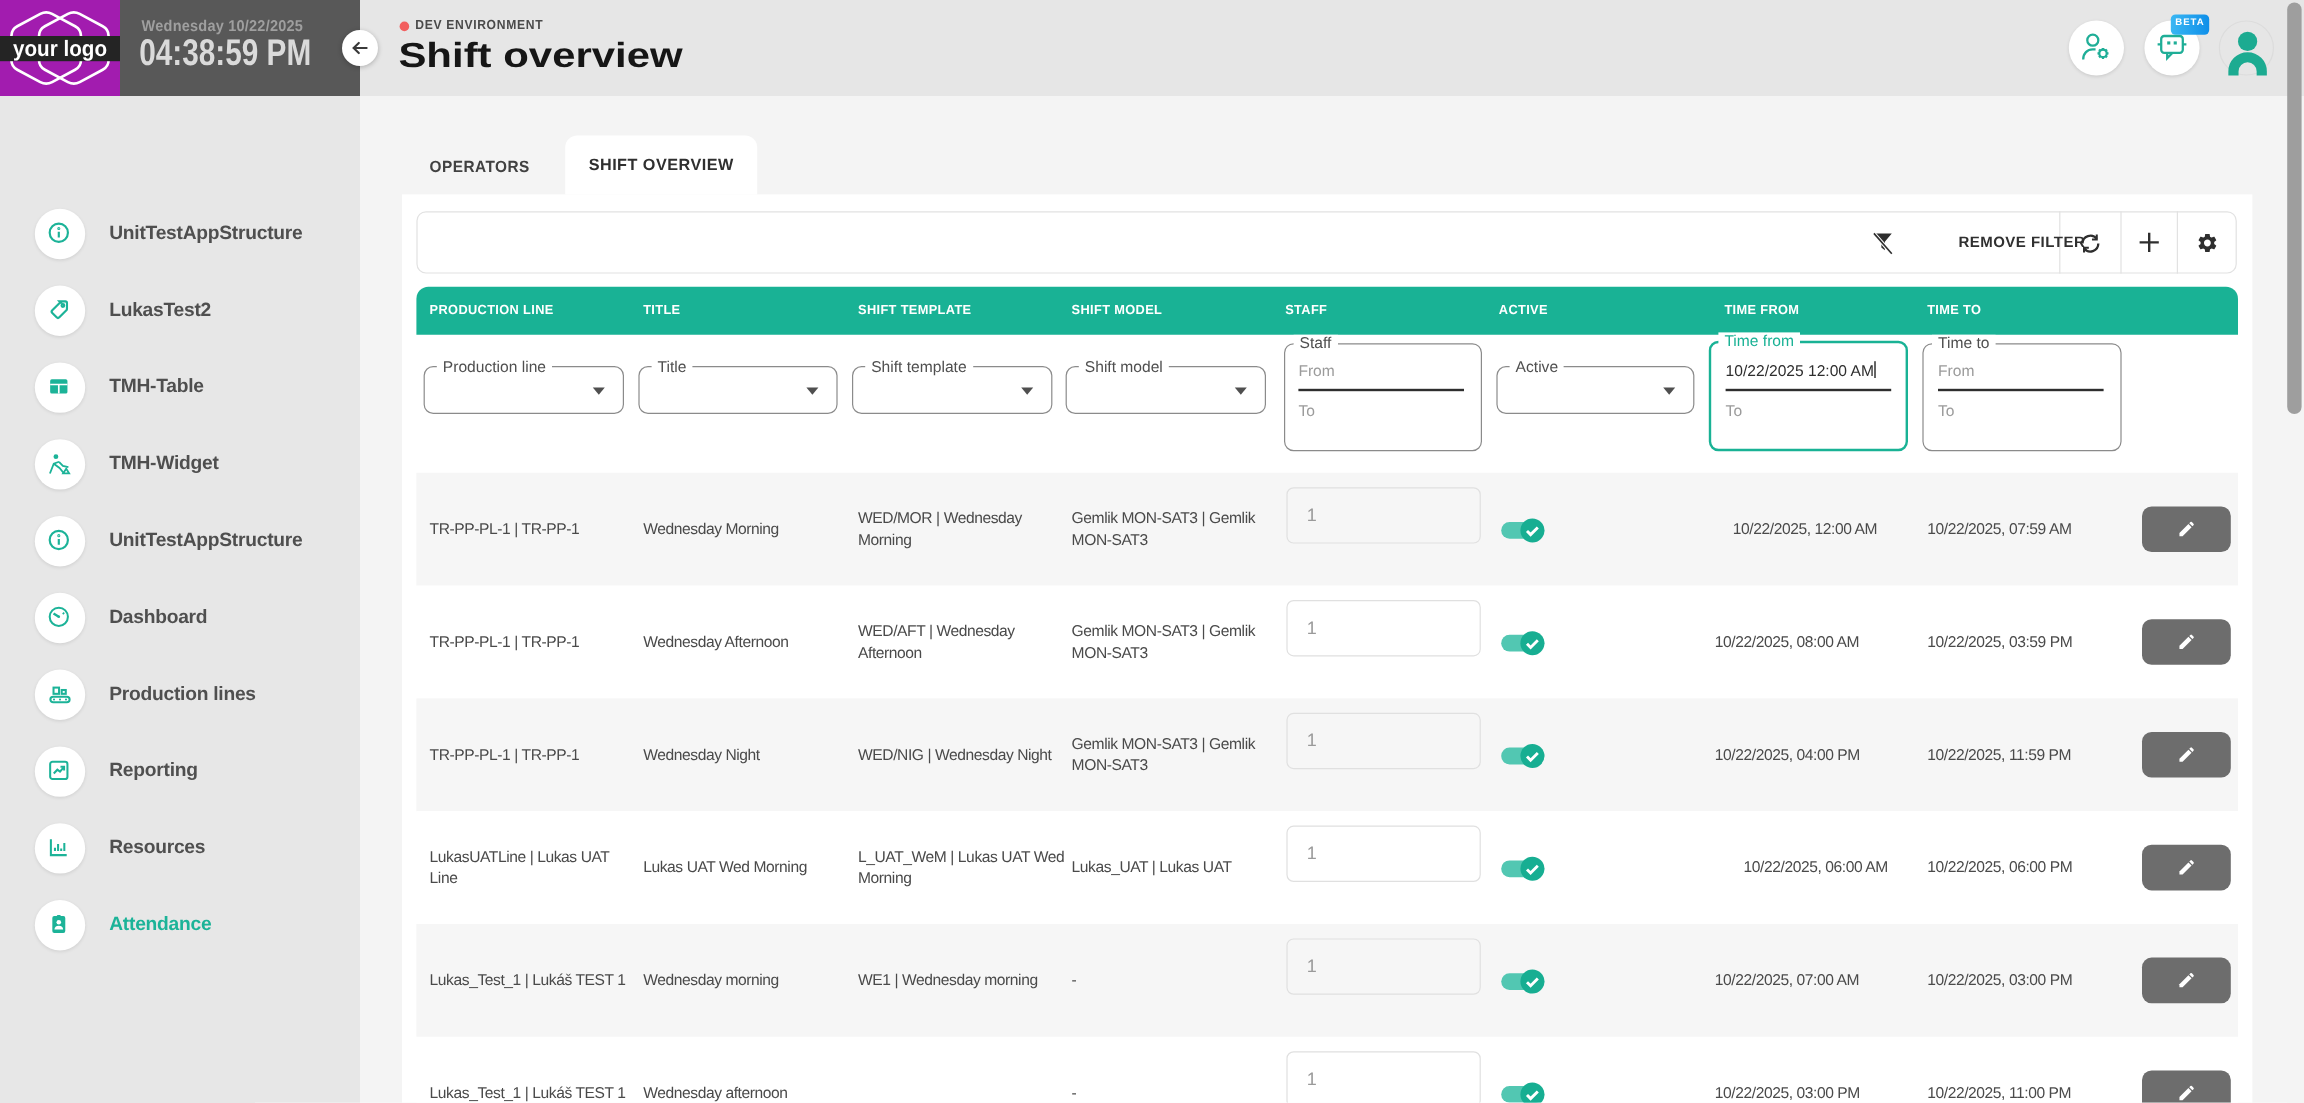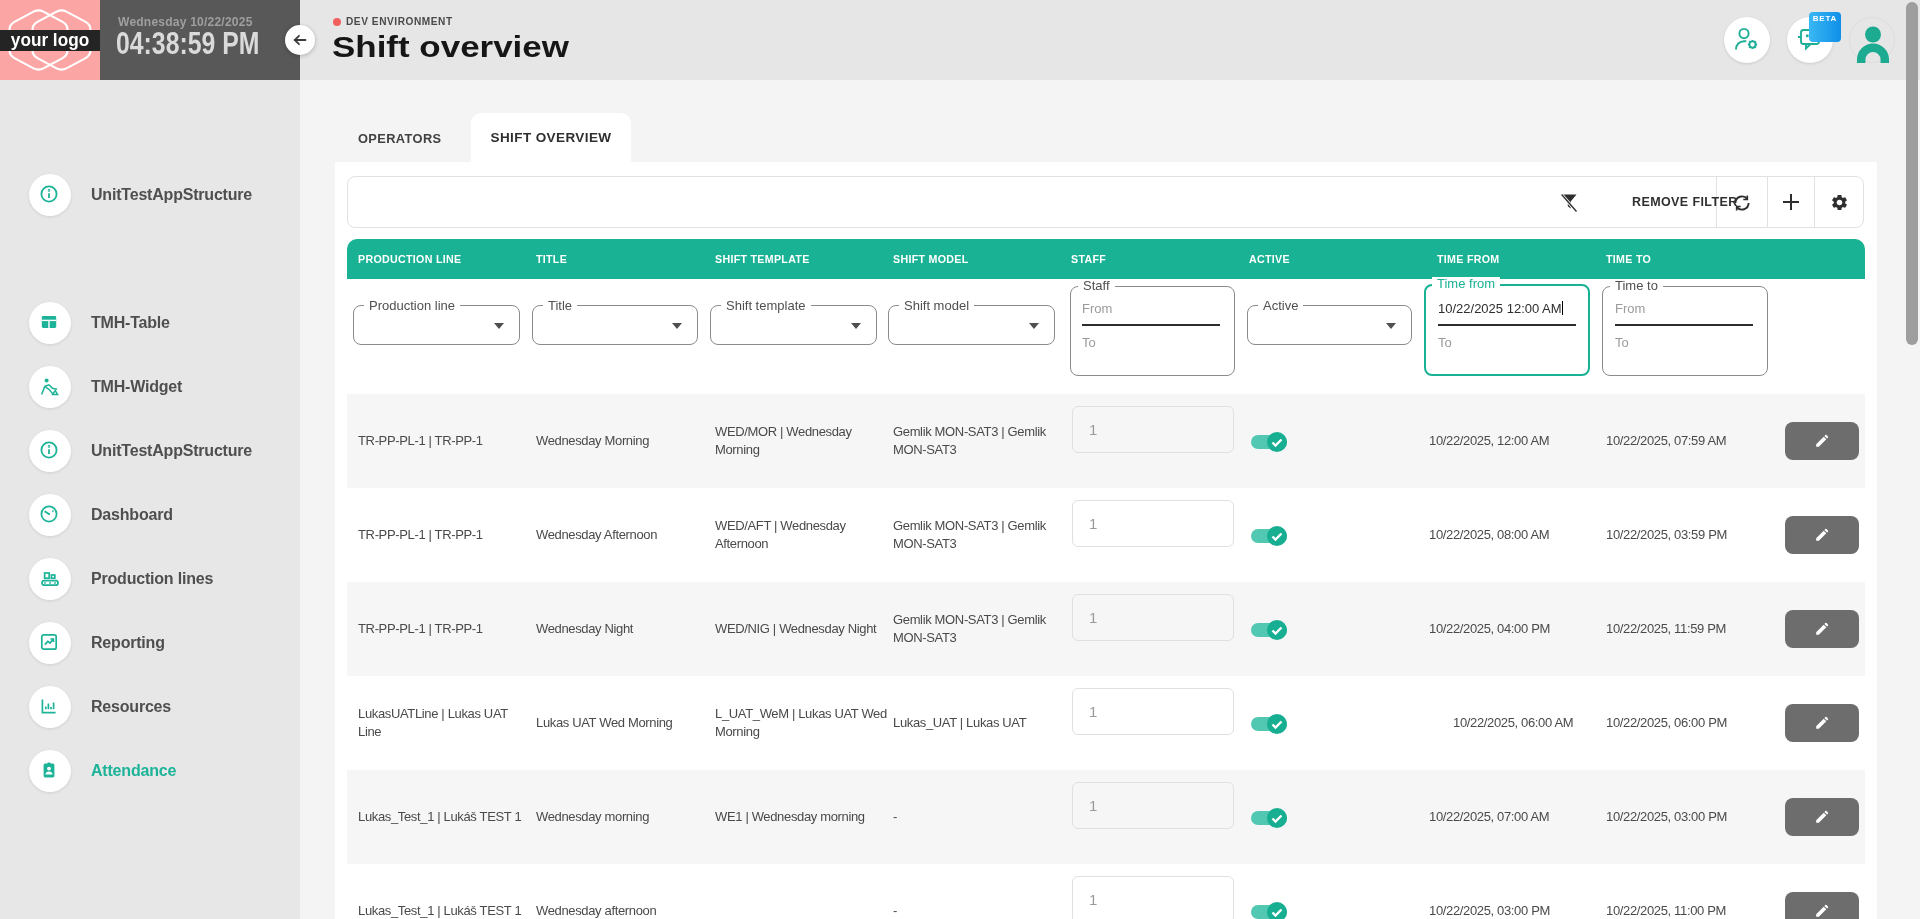--- a/index.html
+++ b/index.html
@@ -1,33 +1,33 @@
 <!DOCTYPE html>
 <html><head>
 <meta charset="utf-8">
 <style>
 * { margin:0; padding:0; box-sizing:border-box; }
 html,body { width:1920px; height:919px; overflow:hidden; font-family:"Liberation Sans", sans-serif; }
 body { position:relative; background:#f4f4f4; }
 
 
 #topbar { position:absolute; left:0; top:0; width:1920px; height:80px; background:#e6e6e6; }
-#logoBox { position:absolute; left:0; top:0; width:100px; height:80px; background:#fca5a5;text-align:center; }
+#logoBox { position:absolute; left:0; top:0; width:100px; height:80px; background:#a21caf;text-align:center; }
 #timeBox { position:absolute; left:100px; top:0; width:200px; height:80px; background:#585858; }
 #dateTxt { position:absolute; left:118px; top:14px; font-size:13px; color:#9f9f9f; font-weight:bold; letter-spacing:0.2px; transform:scaleX(.93); transform-origin:left center;}
 #timeTxt { position:absolute; left:116px; top:26px; font-size:31px; color:#dadada; font-weight:bold; transform:scaleX(.80); transform-origin:left center; letter-spacing:0px;}
 #backBtn { position:absolute; left:285px; top:25px; width:30px; height:30px; border-radius:50%; background:#fff; box-shadow:0 1px 4px rgba(0,0,0,.25); text-align:center; line-height:29px; font-size:16px; color:#3a3a3a; }
 #envRow { position:absolute; left:333px; top:15px; }
 #envDot { position:absolute; left:0px; top:3px; width:8px; height:8px; border-radius:50%; background:#f25f5f; }
 #envTxt { position:absolute; left:13px; top:0px; font-size:11px; font-weight:bold; color:#4a4a4a; letter-spacing:.6px; white-space:nowrap; transform:scaleX(.92); transform-origin:left top;}
 #pageTitle { position:absolute; left:332px; top:31px; font-size:29px; font-weight:bold; color:#161616; white-space:nowrap; transform:scaleX(1.205); transform-origin:left top; }
 .circBtn { position:absolute; top:17px; width:46px; height:46px; border-radius:50%; background:#fff; box-shadow:0 1px 3px rgba(0,0,0,.12); }
 #btnUserCog { left:1724px; }
 #btnRobot { left:1787px; }
-#betaBadge { position:absolute; left:1809px; top:12px; width:32px; height:30px; border-radius:4px; background:linear-gradient(90deg,#3ab7f3,#0f8fe9); color:#fff; font-size:8px; font-weight:bold; text-align:center; line-height:13px; letter-spacing:0.8px; z-index:5;}
+#betaBadge { position:absolute; left:1809px; top:12px; width:32px; height:17px; border-radius:4px; background:linear-gradient(90deg,#3ab7f3,#0f8fe9); color:#fff; font-size:8px; font-weight:bold; text-align:center; line-height:13px; letter-spacing:0.8px; z-index:5;}
 #personIcon { position:absolute; left:1849px; top:17px; width:46px; height:46px; border-radius:50%; border:1px solid #dcdcdc; }
 
 
 #sidebar { position:absolute; left:0; top:80px; width:300px; height:839px; background:#e7e7e7; }
 .menuItem { position:absolute; left:0; width:300px; height:64px; }
 .menuCirc { position:absolute; left:29px; top:11px; width:42px; height:42px; border-radius:50%; background:#fff; box-shadow:0 1px 3px rgba(0,0,0,.10); }
 .menuCirc svg { position:absolute; left:10px; top:10px; }
 .menuTxt { position:absolute; left:91px; top:0; height:64px; line-height:64px; font-size:16px; font-weight:bold; color:#4f4f4f; letter-spacing:-0.2px; white-space:nowrap;}
 .menuTxt.active { color:#1cb398; }
 
@@ -134,20 +134,29 @@
   <div class="menuItem" style="top:83px">
     <div class="menuCirc">
         <svg width="20" height="20" viewBox="0 0 20 20" fill="none" stroke="#1cb398" stroke-width="1.8">
       <circle cx="10" cy="10" r="7.6"></circle>
           <path d="M10 9.2 V14"></path>
           <circle cx="10" cy="6.4" r="0.4" fill="#1cb398"></circle>
     </svg>
       </div>
     <div class="menuTxt">UnitTestAppStructure</div>
   </div>
+  <div class="menuItem" style="top:147px">
+    <div class="menuCirc">
+        <svg width="20" height="20" viewBox="0 0 20 20" fill="none" stroke="#1cb398" stroke-width="1.8">
+      <path d="M10.6 3.2 h4.9 a1.3 1.3 0 0 1 1.3 1.3 v4.9 a1.6 1.6 0 0 1-.47 1.13 l-5.9 5.9 a1.6 1.6 0 0 1-2.26 0 l-3.6-3.6 a1.6 1.6 0 0 1 0-2.26 l5.9-5.9 a1.6 1.6 0 0 1 1.13-.47 z"></path>
+      <circle cx="13.4" cy="6.6" r="1.1"></circle>
+    </svg>
+      </div>
+    <div class="menuTxt">LukasTest2</div>
+  </div>
   <div class="menuItem" style="top:211px">
     <div class="menuCirc">
         <svg width="20" height="20" viewBox="0 0 20 20">
       <rect x="2.8" y="4" width="14.4" height="12" rx="1.4" fill="#1cb398"></rect>
       <g stroke="#fff" stroke-width="1.4">
             <path d="M2.8 8.4 h14.4"></path>
             <path d="M10 8.4 V16"></path>
           </g>
     </svg>
       </div>
@@ -324,21 +333,21 @@
   <div class="cell c3 vmid">WED/MOR | Wednesday<br>Morning</div>
   <div class="cell c4 vmid">Gemlik MON-SAT3 | Gemlik<br>MON-SAT3</div>
   <div class="staffIn">
       <span>1</span>
     </div>
   <div class="tog"><svg width="40" height="24" viewBox="0 0 40 24">
     <rect x="1" y="5" width="36" height="14" rx="7" fill="#52c7b2"></rect>
     <circle cx="27" cy="12" r="10" fill="#17ae92"></circle>
     <path d="M22.5 12.5 l3 3 l6-6" stroke="#fff" stroke-width="2.4" fill="none"></path>
   </svg></div>
-  <div class="cell tFrom vmid" style="white-space:nowrap;">10/22/2025, 12:00 AM</div>
+  <div class="cell tFrom vmid" style="white-space:nowrap;margin-left:15px;">10/22/2025, 12:00 AM</div>
   <div class="cell tTo vmid" style="white-space:nowrap;">10/22/2025, 07:59 AM</div>
   <div class="editBtn">
       <svg width="14" height="14" viewBox="0 0 14 14" fill="#fff">
         <path d="M1.2 10.2 V12.8 H3.8 L11.3 5.3 L8.7 2.7 Z"></path>
         <path d="M12.9 3.7 a0.9 0.9 0 0 0 0-1.3 L11.6 1.1 a0.9 0.9 0 0 0-1.3 0 L9.4 2 L12 4.6 Z"></path>
       </svg>
     </div>
 </div>
 
 <div class="row even" style="top:488px;">

